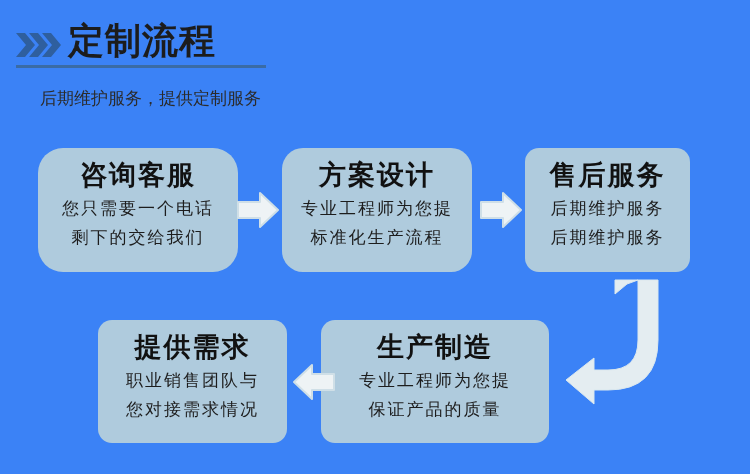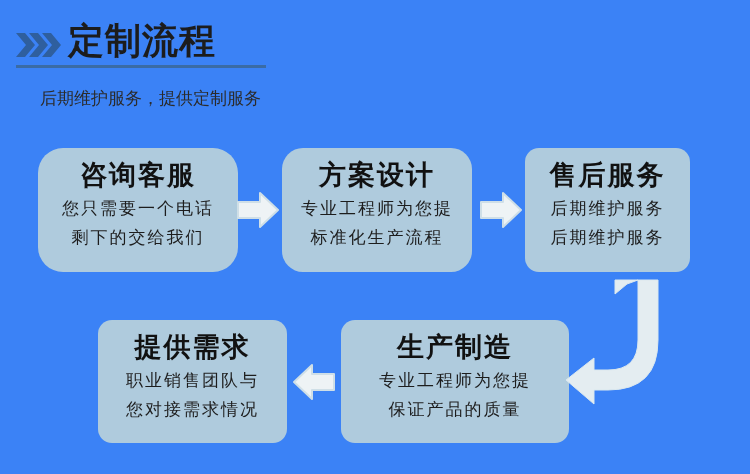--- a/index.html
+++ b/index.html
@@ -88,21 +88,21 @@
     line-height: 29px;
     color: #1d1d1d;
     letter-spacing: 2px;
     font-family: "DejaVu Serif", "Liberation Serif", serif;
   }
 
   #box-1 { left: 38px;  top: 148px; width: 200px; height: 124px; border-radius: 25px; }
   #box-2 { left: 282px; top: 148px; width: 190px; height: 124px; border-radius: 21px; }
   #box-3 { left: 525px; top: 148px; width: 165px; height: 124px; }
   #box-4 { left: 98px;  top: 320px; width: 189px; height: 123px; }
-  #box-5 { left: 341px; top: 320px; width: 228px; height: 123px; }
+  #box-5 { left: 321px; top: 320px; width: 228px; height: 123px; }
 
   
   .arrow {
     position: absolute;
     display: block;
   }
   #arrow-1 { left: 236px; top: 188px; width: 44px; height: 44px; }
   #arrow-2 { left: 479px; top: 188px; width: 44px; height: 44px; }
   #arrow-3 { left: 290px; top: 360px; width: 46px; height: 44px; }
   #arrow-u  { left: 558px; top: 278px; width: 120px; height: 130px; }

